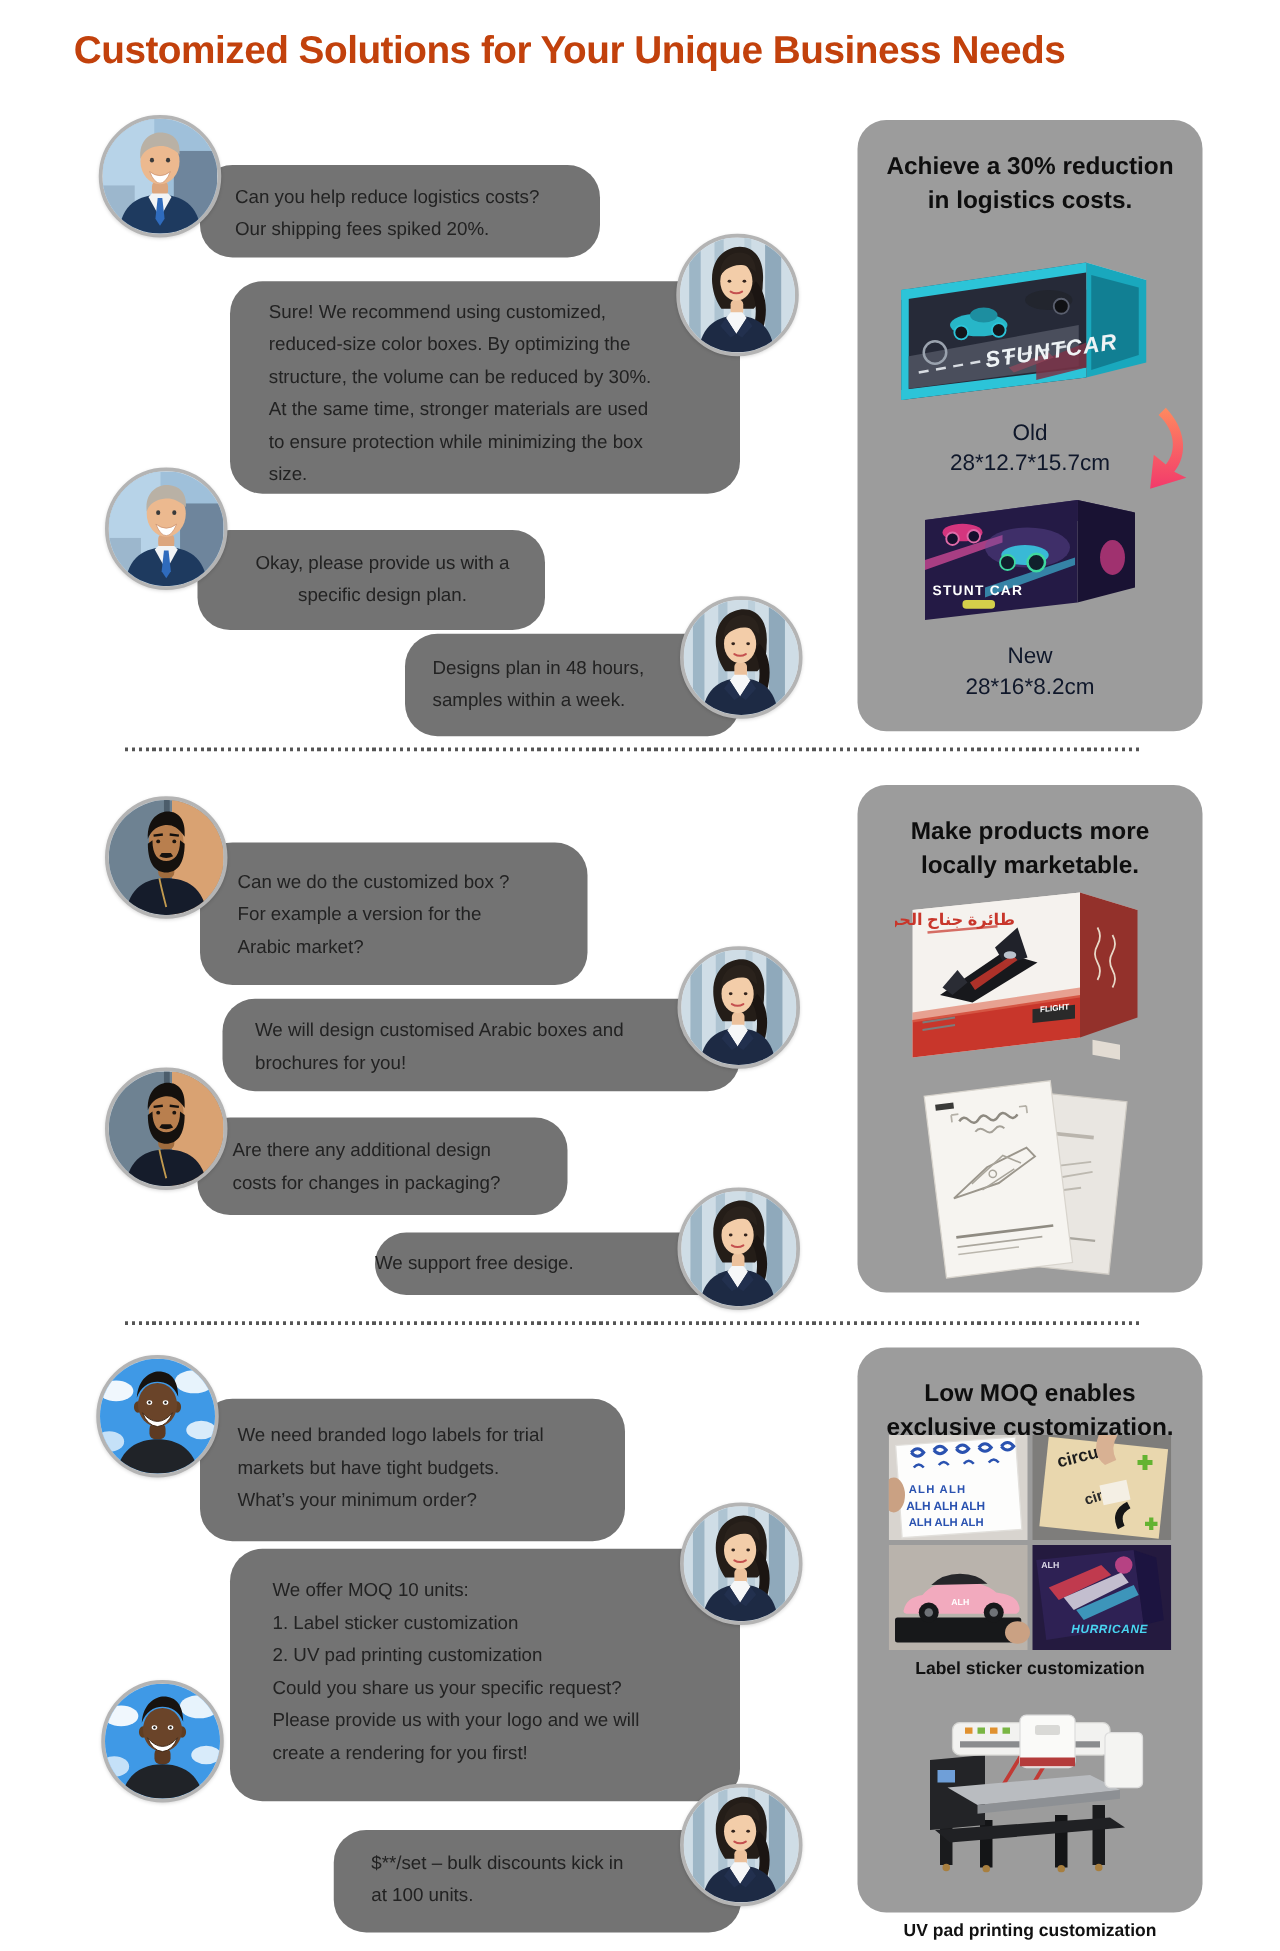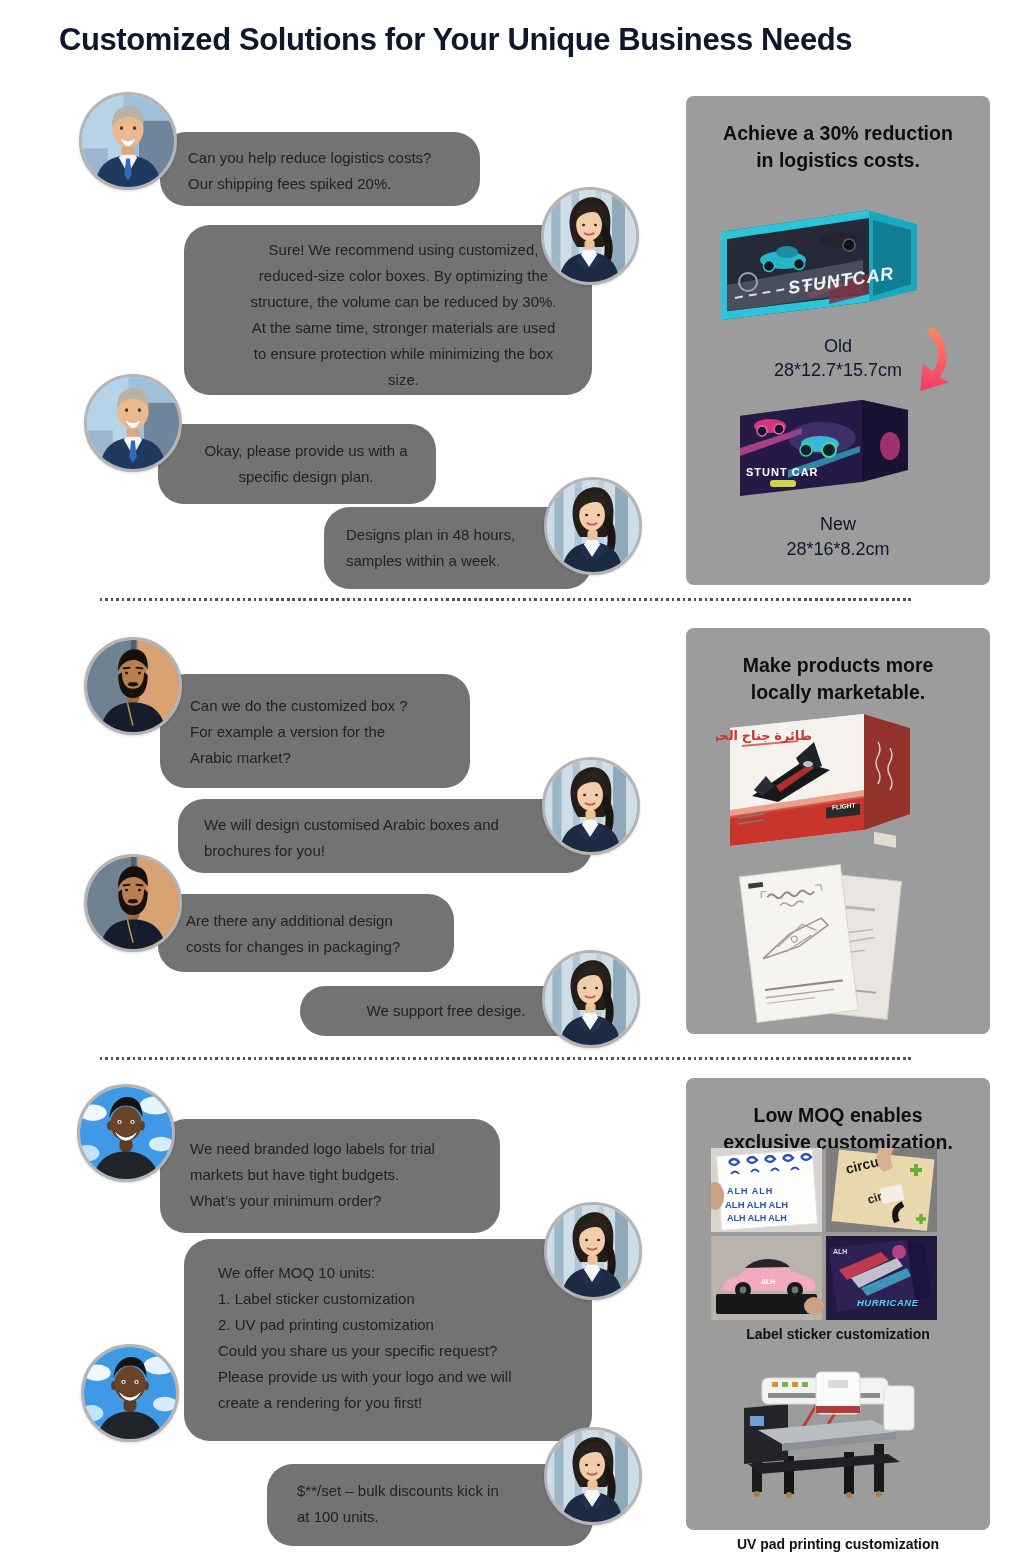--- a/index.html
+++ b/index.html
@@ -1,34 +1,34 @@
 <!DOCTYPE html>
 <html><head>
 <meta charset="utf-8">
 <style>
   html,body{margin:0;padding:0;background:#ffffff;}
   .page{position:relative;width:1024px;height:1561px;background:#ffffff;overflow:hidden;
         font-family:"Liberation Sans","DejaVu Sans",sans-serif;}
   .page-title{position:absolute;left:59px;top:22px;width:930px;margin:0;
-        font-size:31px;font-weight:800;letter-spacing:-0.4px;color:#0f172a;}
+        font-size:31px;font-weight:800;letter-spacing:-0.4px;color:#c2410c;}
   
   .avatar{position:absolute;width:92px;height:92px;border-radius:50%;
         border:3px solid #b4b4b4;overflow:hidden;z-index:3;background:#dfe6ec;
         box-shadow:0 1px 3px rgba(0,0,0,.15);}
   .avatar svg{display:block;width:100%;height:100%;}
   
   .bubble{position:absolute;background:#737373;border-radius:26px;z-index:1;
         font-size:15px;line-height:26px;color:#222222;white-space:pre-line;
         box-sizing:border-box;}
-  .bubble.center{text-align:center;}
+  .bubble.center{}
   
   .sep{position:absolute;left:100px;width:812px;height:3px;
         background:repeating-linear-gradient(90deg,#555 0 2.5px,transparent 2.5px 5.5px);}
   
-  .panel{position:absolute;left:686px;width:304px;background:#9c9c9c;border-radius:8px;}
+  .panel{position:absolute;left:686px;width:276px;background:#9c9c9c;border-radius:23px;}
   .panel-heading{position:absolute;left:0;top:0;width:100%;margin:0;padding-top:24px;
         text-align:center;font-size:19.5px;line-height:27px;font-weight:700;
         color:#0e0e0e;white-space:pre-line;}
   .panel-label{position:absolute;width:100%;text-align:center;font-size:18px;
         color:#0f172a;font-weight:500;}
   .panel-caption{position:absolute;width:100%;text-align:center;font-size:14px;
         color:#111111;font-weight:600;}
   .pimg{position:absolute;}
   .pimg svg{display:block;width:100%;height:100%;}
   svg text{font-family:"Liberation Sans","DejaVu Sans",sans-serif;}
@@ -109,21 +109,21 @@
     </symbol>
   </defs>
 </svg>
 
 <div class="page">
 
   <h1 class="page-title">Customized Solutions for Your Unique Business Needs</h1>
 
   <div class="bubble" style="left:160px;top:132px;width:320px;height:74px;padding:13px 14px 0 28px;">Can you help reduce logistics costs?
 Our shipping fees spiked 20%.</div>
-  <div class="bubble" style="left:184px;top:225px;width:408px;height:170px;padding:12px 0 0 31px;text-align:center;">Sure! We recommend using customized,
+  <div class="bubble" style="left:184px;top:225px;width:408px;height:170px;padding:12px 0 0 31px;">Sure! We recommend using customized,
 reduced-size color boxes. By optimizing the
 structure, the volume can be reduced by 30%.
 At the same time, stronger materials are used
 to ensure protection while minimizing the box
 size.</div>
   <div class="bubble" style="left:158px;top:424px;width:278px;height:80px;padding:14px 10px 0 28px;text-align:center;">Okay, please provide us with a
 specific design plan.</div>
   <div class="bubble" style="left:324px;top:507px;width:268px;height:82px;padding:15px 10px 0 22px;">Designs plan in 48 hours,
 samples within a week.</div>
 

